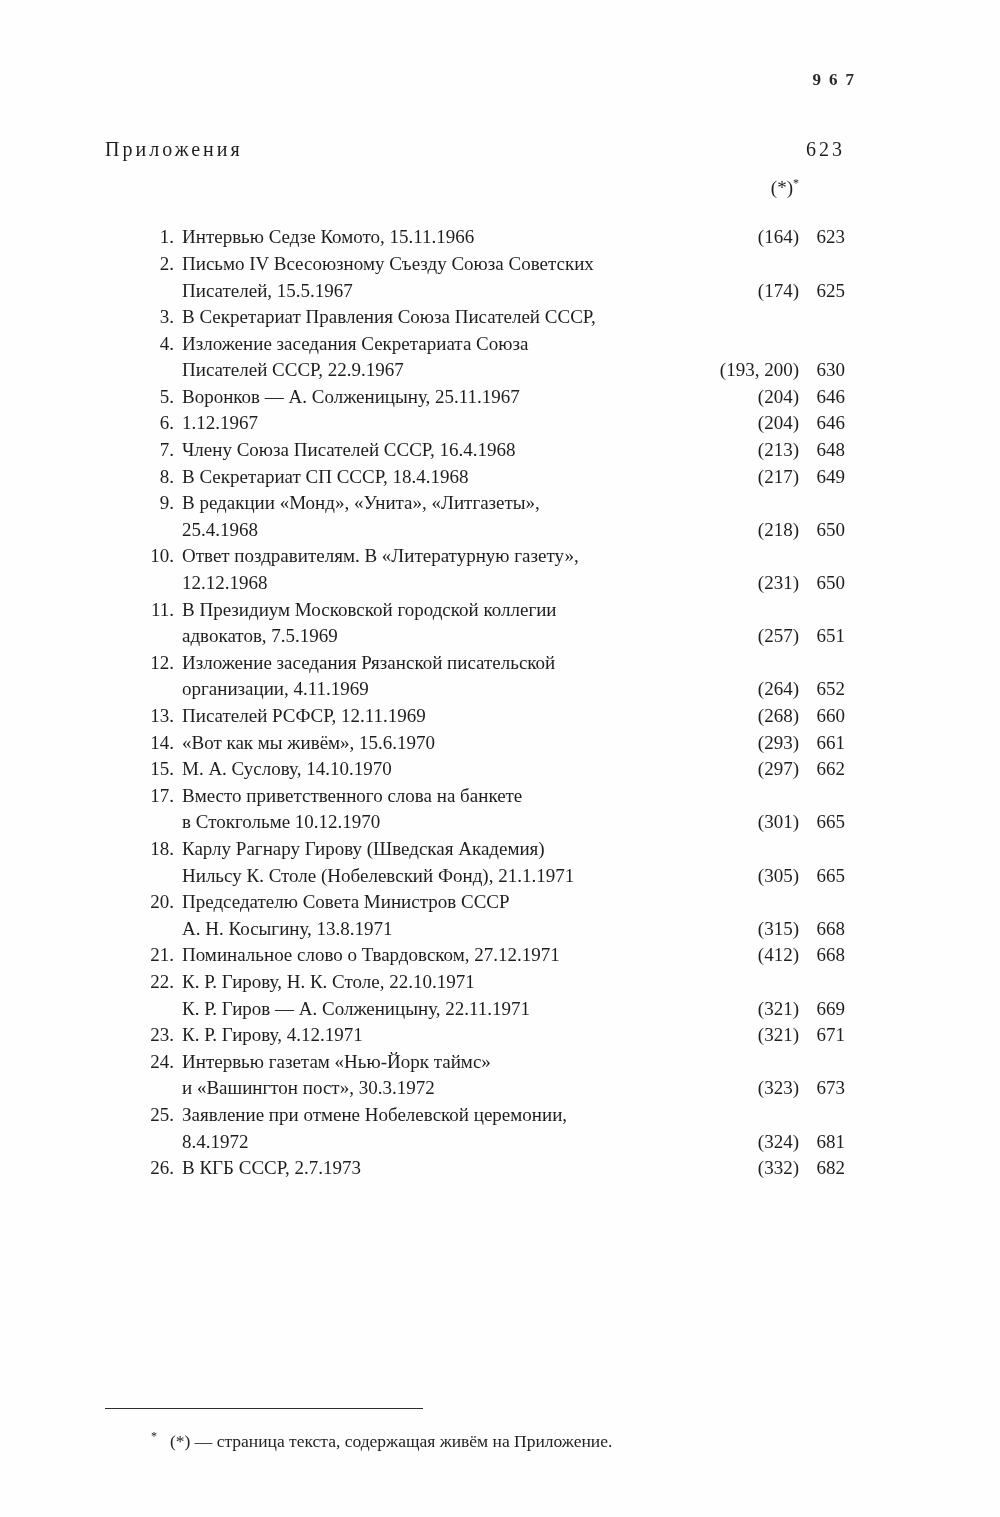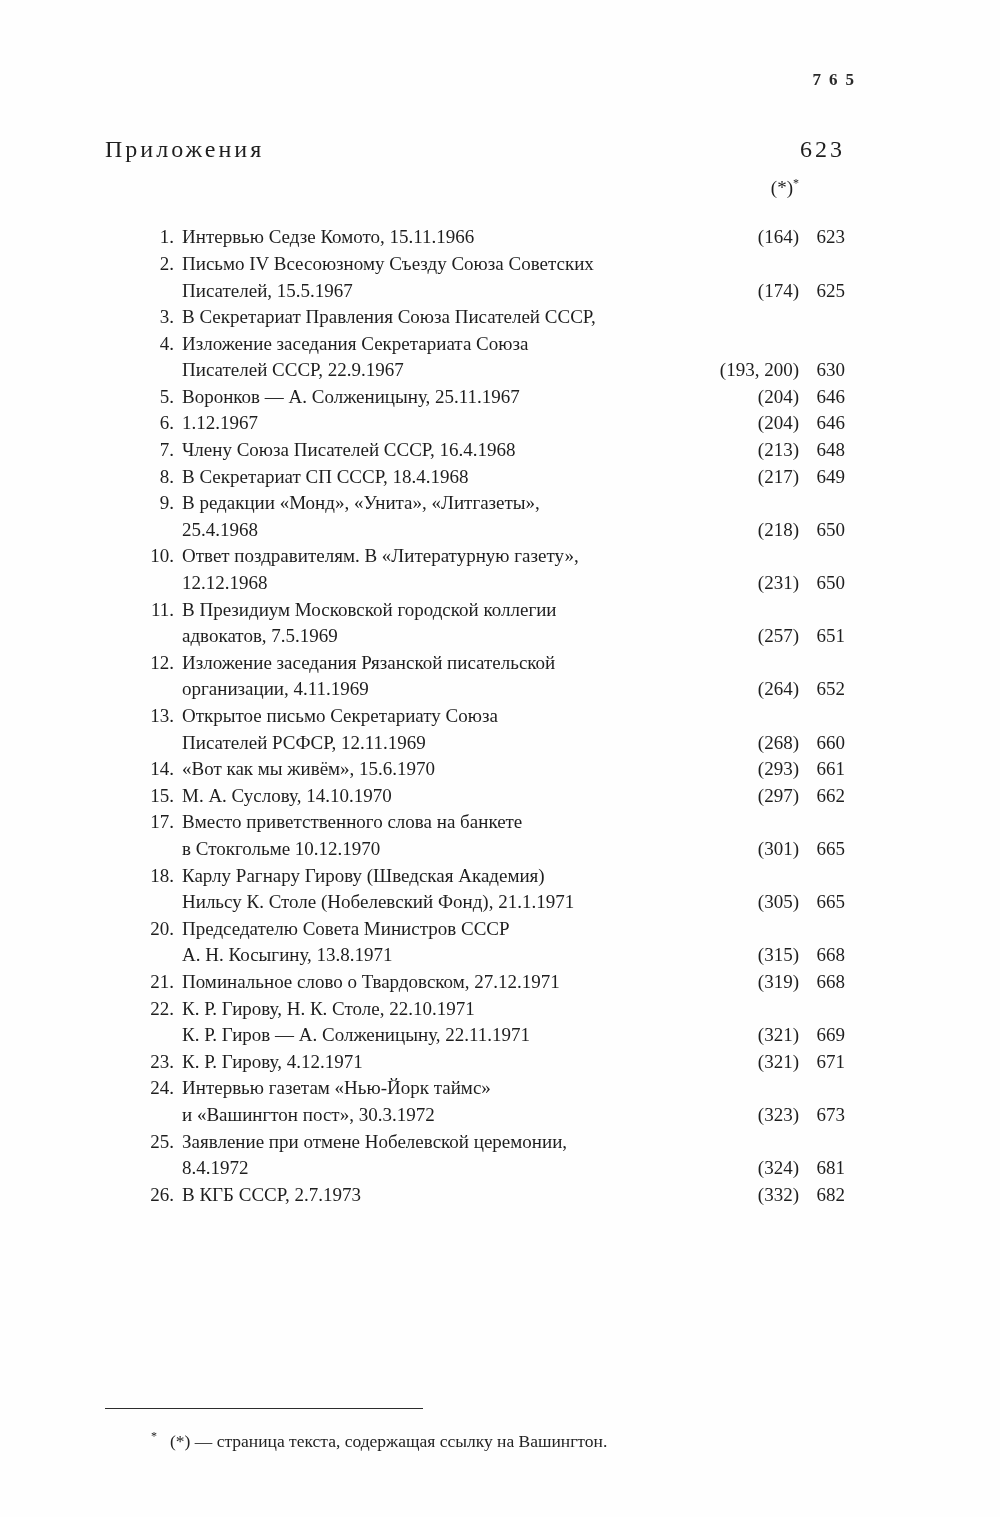--- a/index.html
+++ b/index.html
@@ -25,21 +25,21 @@
   }
   .content {
     position: absolute;
     left: 105px;
     right: 155px;
     top: 136px;
   }
   .toc-header {
     display: flex;
     align-items: flex-end;
-    font-size: 24px;
+    font-size: 20px;
     letter-spacing: 3px;
     line-height: 26px;
   }
   .toc-header .dots { margin-left: 2px; }
   .ref-note {
     text-align: right;
     padding-right: 46px;
     font-size: 19px;
     margin-top: 9px;
     line-height: 24px;
@@ -99,21 +99,21 @@
     vertical-align: super;
     margin-left: 46px;
     margin-right: 13px;
   }
 </style>
 </head>
 <body>
 
 <div class="page">
 
-  <div class="page-number">765</div>
+  <div class="page-number">967</div>
 
   <div class="content">
 
     <div class="toc-header">
       <span class="toc-title">Приложения</span>
       <span class="dots"></span>
       <span class="toc-page">623</span>
     </div>
 
     <div class="ref-note"><span>(*)</span><sup>*</sup></div>
@@ -263,23 +263,20 @@
     <span class="dots"></span>
     <span class="ref">(264)</span>
     <span class="pg">652</span>
   </span>
           </span>
   </li>
         <li class="entry">
     <span class="num">13.</span>
     <span class="lines">
             <span class="line">
-    <span class="line-text">Открытое письмо Секретариату Союза</span>
-  </span>
-            <span class="line">
     <span class="line-text">Писателей РСФСР, 12.11.1969</span>
     <span class="dots"></span>
     <span class="ref">(268)</span>
     <span class="pg">660</span>
   </span>
           </span>
   </li>
         <li class="entry">
     <span class="num">14.</span>
     <span class="lines">
@@ -343,21 +340,21 @@
     <span class="pg">668</span>
   </span>
           </span>
   </li>
         <li class="entry">
     <span class="num">21.</span>
     <span class="lines">
             <span class="line">
     <span class="line-text">Поминальное слово о Твардовском, 27.12.1971</span>
     <span class="dots"></span>
-    <span class="ref">(319)</span>
+    <span class="ref">(412)</span>
     <span class="pg">668</span>
   </span>
           </span>
   </li>
         <li class="entry">
     <span class="num">22.</span>
     <span class="lines">
             <span class="line">
     <span class="line-text">К. Р. Гирову, Н. К. Столе, 22.10.1971</span>
   </span>
@@ -417,15 +414,15 @@
     <span class="ref">(332)</span>
     <span class="pg">682</span>
   </span>
           </span>
   </li>
       </ol>
 
   </div>
 
   <div class="footnote-rule"></div>
-  <div class="footnote"><span class="fn-marker">*</span><span class="fn-text">(*) — страница текста, содержащая ссылку на Вашингтон.</span></div>
+  <div class="footnote"><span class="fn-marker">*</span><span class="fn-text">(*) — страница текста, содержащая живём на Приложение.</span></div>
 
 </div>
 
 </body></html>

